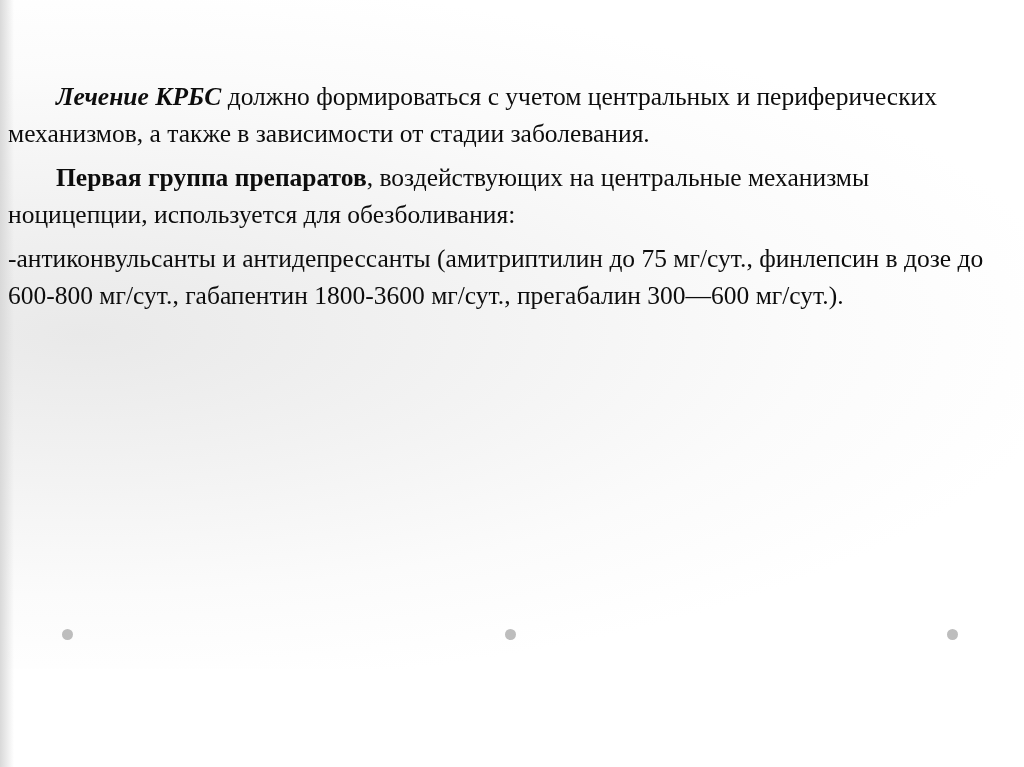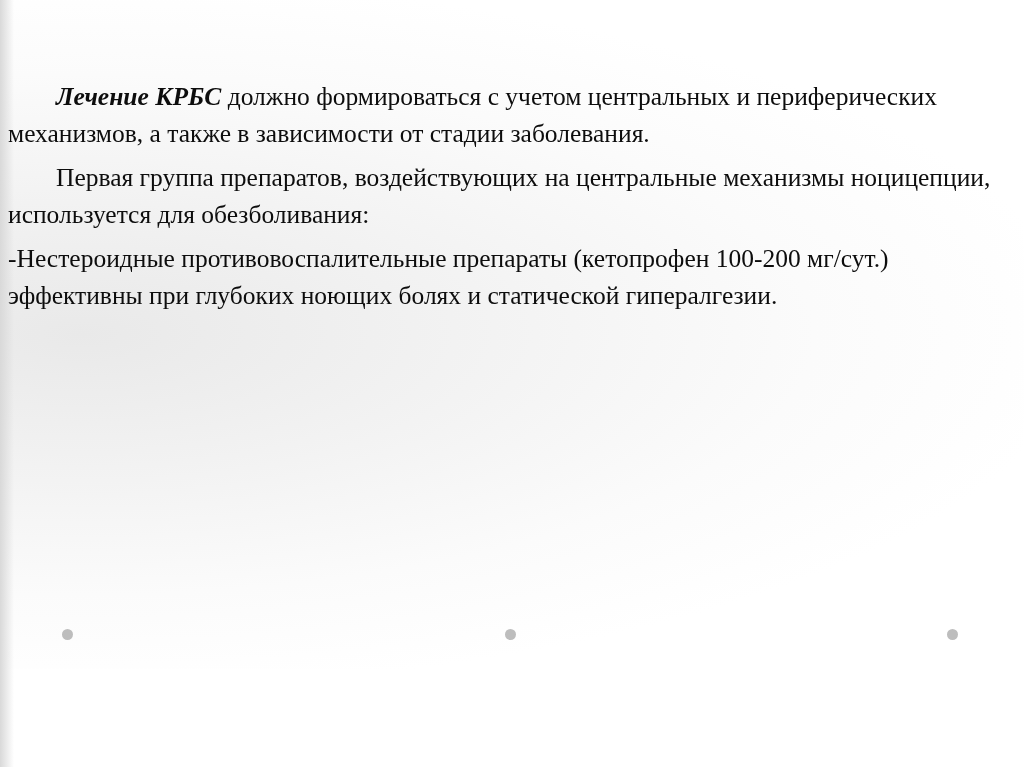--- a/index.html
+++ b/index.html
@@ -46,21 +46,21 @@
     line-height: 1.47;
     text-align: left;
   }
   .para + .para {
     margin-top: 6px;
   }
   .indent {
     text-indent: 48px;
   }
   .bold {
-    font-weight: normal;
+    font-weight: bold;
     text-align: center;
   }
   .italic-bold {
     font-weight: bold;
     font-style: italic;
   }
   .block-gap {
     margin-top: 18px;
   }
   .dots {
@@ -88,23 +88,23 @@
 <div class="slide">
 
   <div class="edge-shade"></div>
 
   <div class="content">
 
     <p class="para indent"><span class="italic-bold">Лечение КРБС</span><span> должно формироваться с учетом центральных и периферических механизмов, а также в зависимости от стадии заболевания.</span></p>
 
     <p class="para indent block-gap"><span class="bold">Первая группа препаратов</span><span>, воздействующих на центральные механизмы ноцицепции, используется для обезболивания:</span></p>
 
+    <p class="para block-gap">-антиконвульсанты и антидепрессанты (амитриптилин до 75 мг/сут., финлепсин в дозе до 600-800 мг/сут., габапентин 1800-3600 мг/сут., прегабалин 300—600 мг/сут.).</p>
 
 
-    <p class="para">-Нестероидные противовоспалительные препараты (кетопрофен 100-200 мг/сут.) эффективны при глубоких ноющих болях и статической гипералгезии.</p>
 
   </div>
 
   <div class="dots">
     <span class="dot d1"></span>
     <span class="dot d2"></span>
     <span class="dot d3"></span>
   </div>
 
 </div>

